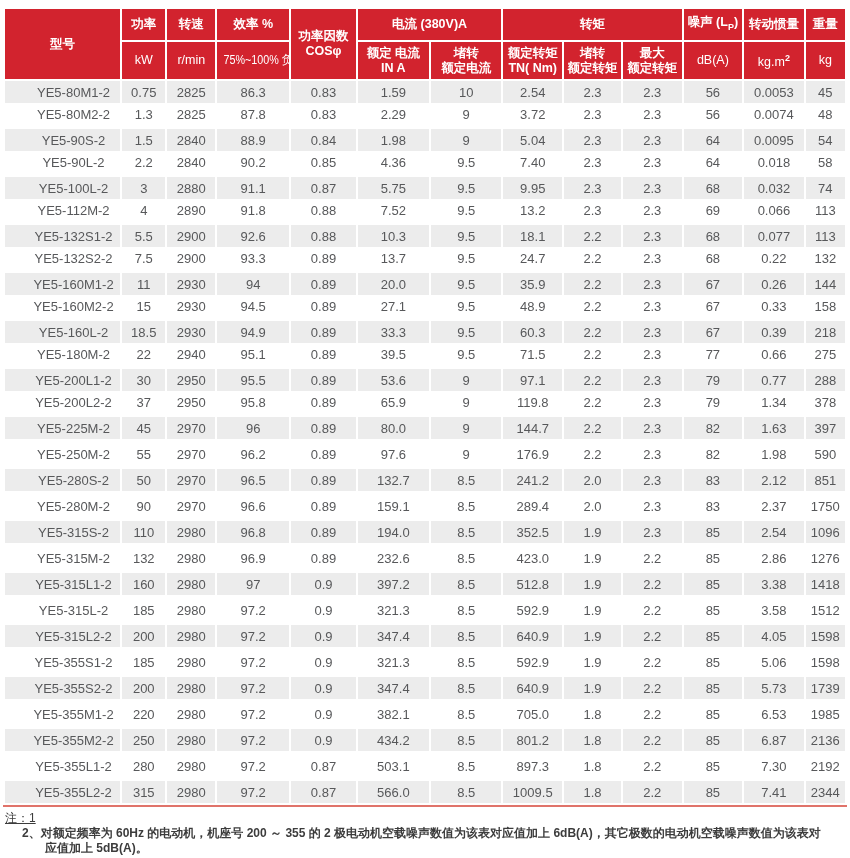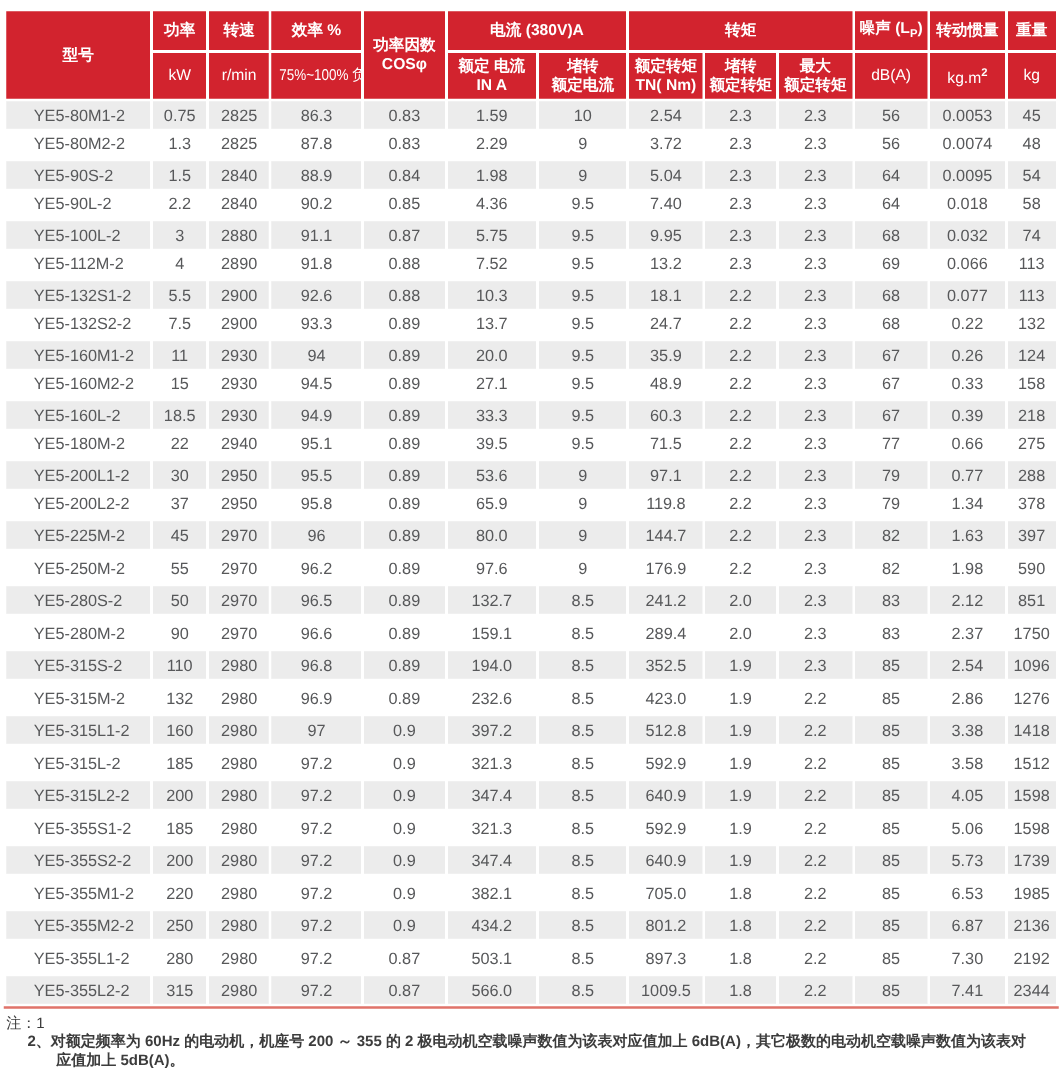--- a/index.html
+++ b/index.html
@@ -50,35 +50,35 @@
     vertical-align: middle;
     height: 22px;
     padding: 0;
     border-left: 2px solid #fff;
     border-right: 2px solid #fff;
     white-space: nowrap;
     overflow: hidden;
   }
   tbody tr.band-gray td { background: var(--gray); }
   tbody tr.band-white td { background: #fff; }
-  tbody td.model-col { text-align: left; padding-left: 22px; }
+  tbody td.model-col { text-align: center; padding-left: 22px; }
   tbody tr.spacer td { height: 4px; background: #fff; border: none; }
   
   .bottom-rule {
     border: none;
     border-top: 2px solid var(--rule-red);
     margin: 2px 0 0 0;
   }
   .notes {
     font-size: 12px;
     line-height: 15px;
     color: var(--note-text);
     padding: 4px 26px 0 2px;
   }
-  .note-row { display: flex; }
+  .note-row { display: flex; text-decoration: underline; }
   .note-prefix { flex: 0 0 53px; }
   .note-2 { padding-left: 40px; text-indent: -23px; font-weight: bold; }
 </style>
 </head>
 <body>
 
 <div class="page">
   <table class="spec">
     <colgroup>
       <col style="width:13.9%">
@@ -281,21 +281,21 @@
           <td>2930</td>
           <td>94</td>
           <td>0.89</td>
           <td>20.0</td>
           <td>9.5</td>
           <td>35.9</td>
           <td>2.2</td>
           <td>2.3</td>
           <td>67</td>
           <td>0.26</td>
-          <td>124</td>
+          <td>144</td>
         </tr>
         <tr class="band-white">
           <td class="model-col">YE5-160M2-2</td>
           <td>15</td>
           <td>2930</td>
           <td>94.5</td>
           <td>0.89</td>
           <td>27.1</td>
           <td>9.5</td>
           <td>48.9</td>

